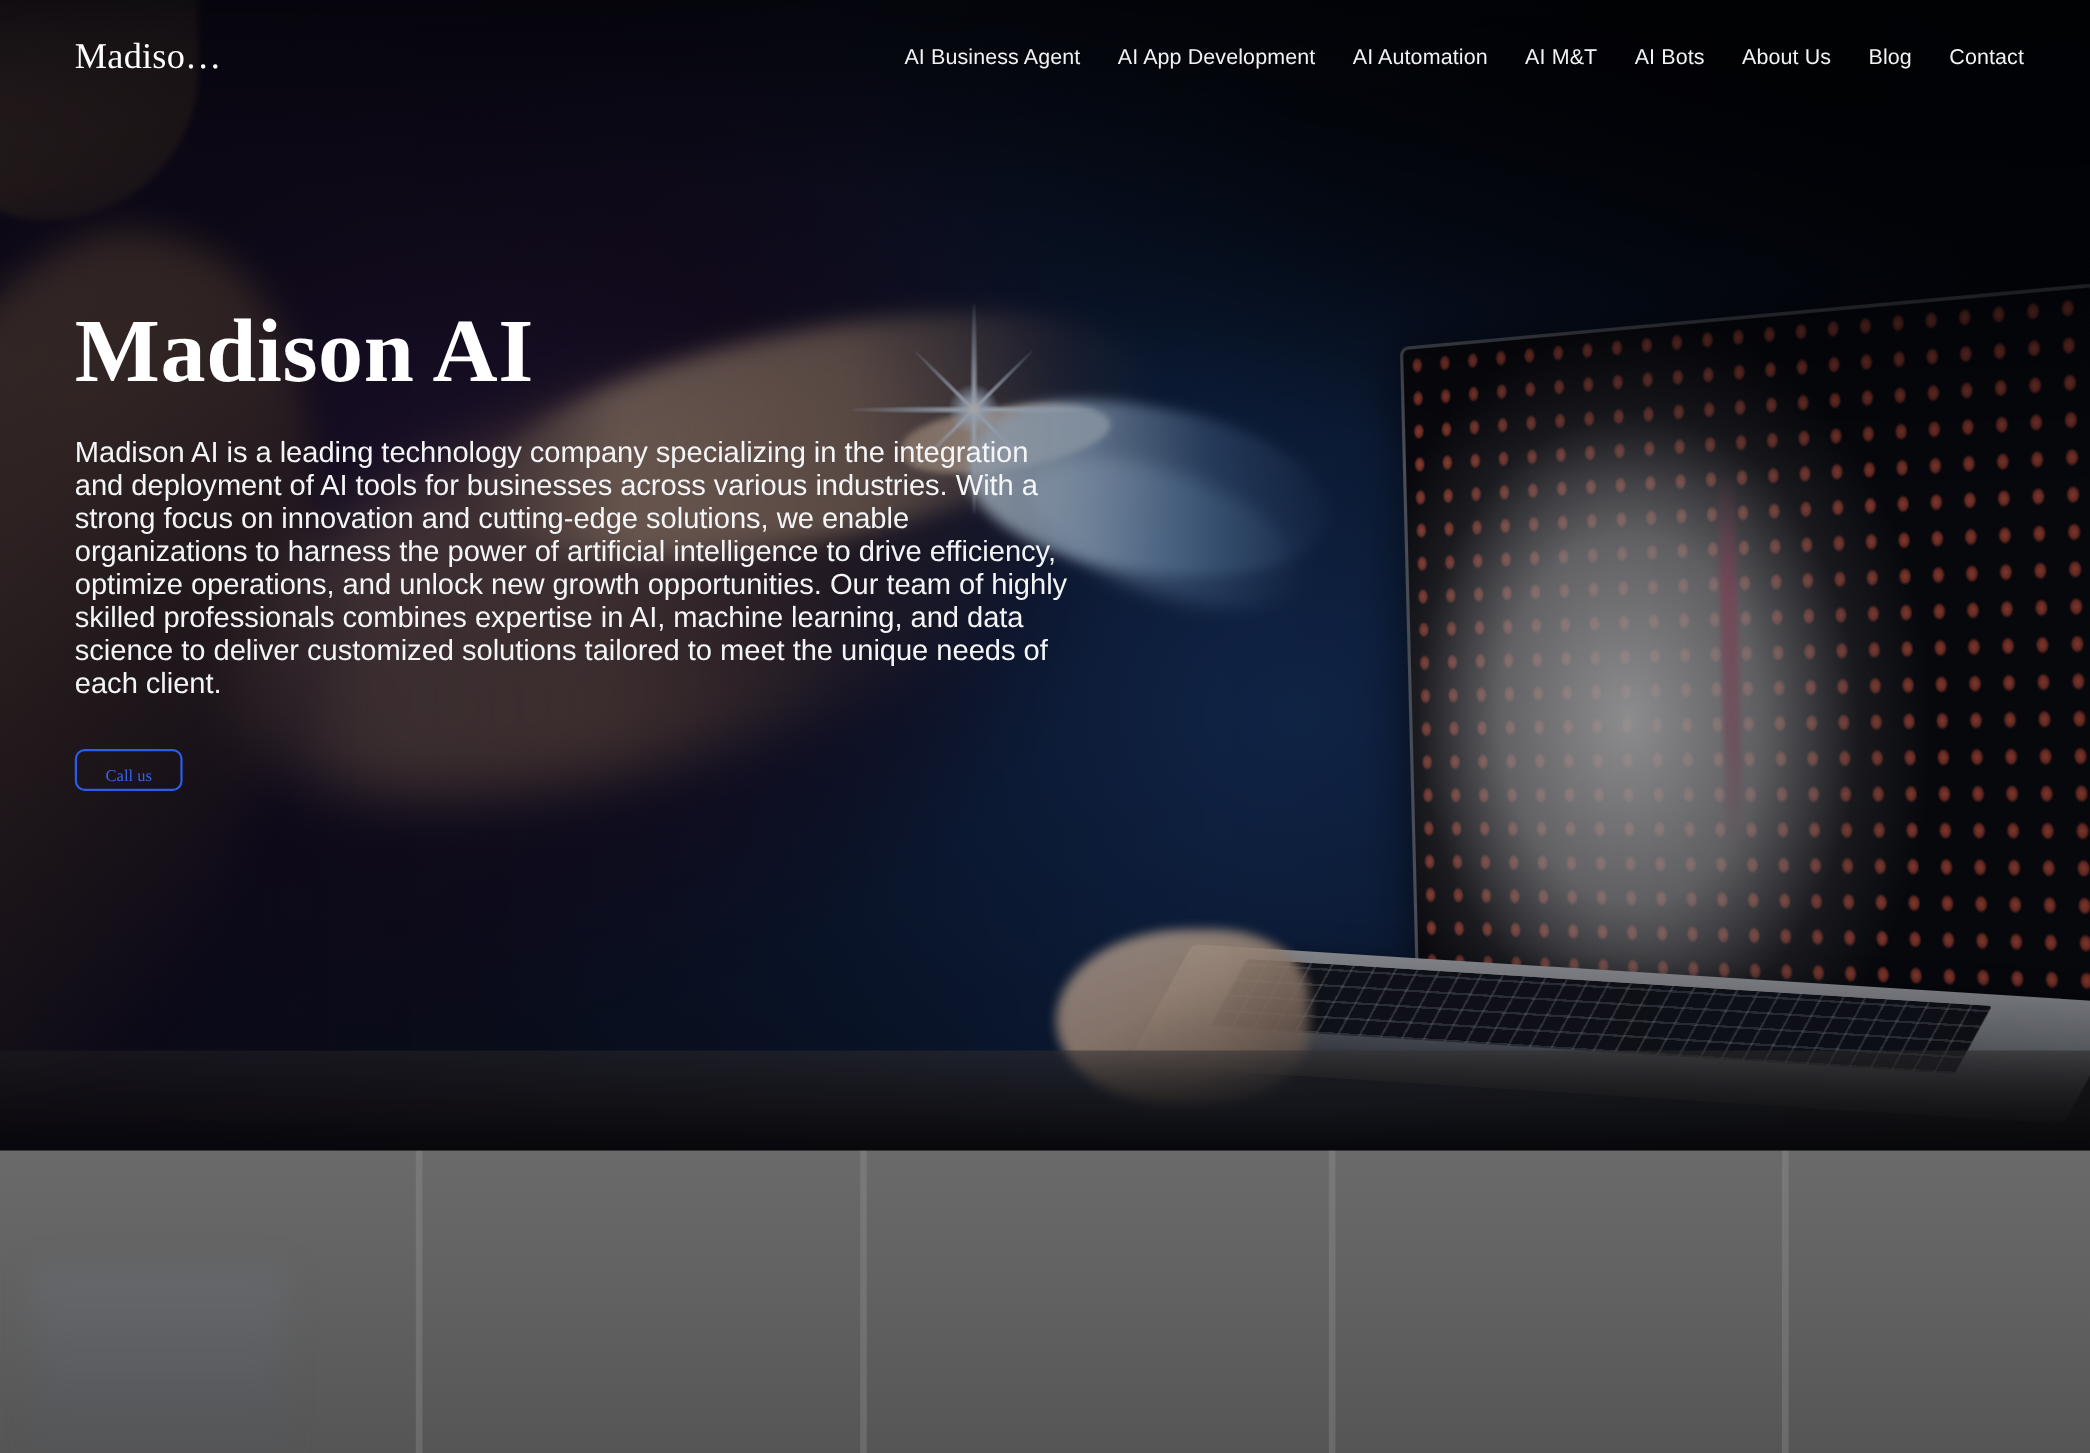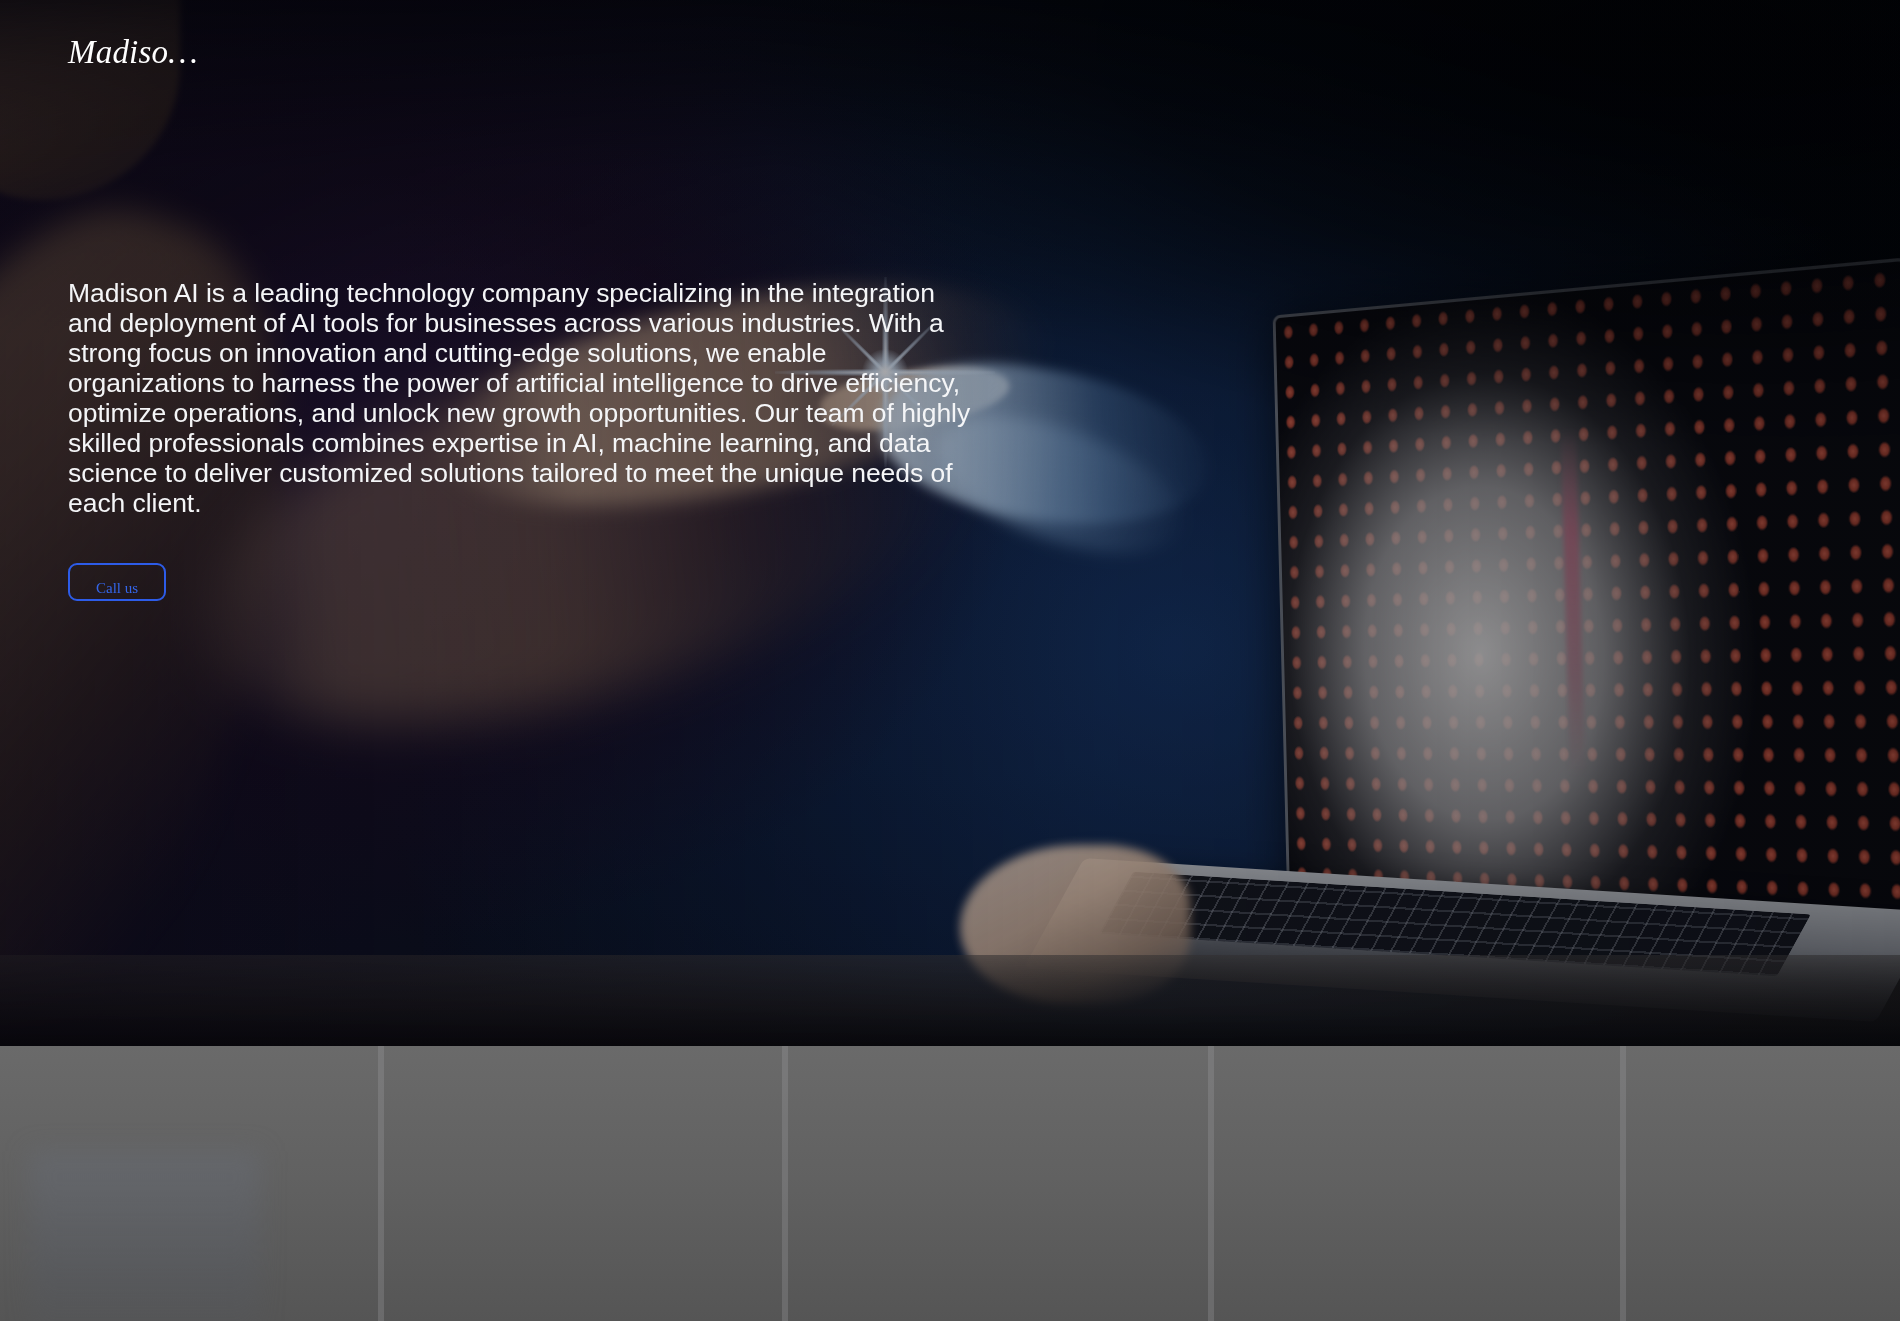--- a/index.html
+++ b/index.html
@@ -211,21 +211,20 @@
   }
 
   
   .header {
     position:absolute;
     top:0; left:0;
     width:1900px; height:105px;
     display:flex;
     align-items:center;
     z-index:20;
-    font-style:italic;
   }
   .logo {
     position:absolute;
     left:68px;
     font-family:"Liberation Serif", serif;
     font-size:33px;
     color:#ffffff;
     letter-spacing:0.2px;
     white-space:nowrap;
   }
@@ -344,23 +343,34 @@
       <div class="laptop-keys"></div>
       <div class="laptop-hand"></div>
       <div class="desk"></div>
 
       <div class="bg-vignette"></div>
       <div class="hero-scrim"></div>
     </div>
 
     <header class="header">
       <div class="logo">Madiso…</div>
+      <nav class="nav">
+        <a class="nav-item">AI Business Agent</a>
+        <a class="nav-item">AI App Development</a>
+        <a class="nav-item">AI Automation</a>
+        <a class="nav-item">AI M&amp;T</a>
+        <a class="nav-item">AI Bots</a>
+        <a class="nav-item">About Us</a>
+        <a class="nav-item">Blog</a>
+        <a class="nav-item">Contact</a>
+      </nav>
     </header>
 
     <div class="hero-content">
+      <h1 class="hero-title">Madison AI</h1>
       <p class="hero-para">Madison AI is a leading technology company specializing in the integration and deployment of AI tools for businesses across various industries. With a strong focus on innovation and cutting-edge solutions, we enable organizations to harness the power of artificial intelligence to drive efficiency, optimize operations, and unlock new growth opportunities. Our team of highly skilled professionals combines expertise in AI, machine learning, and data science to deliver customized solutions tailored to meet the unique needs of each client.</p>
       <button class="cta">Call us</button>
     </div>
   </section>
 
   <section class="callcenter">
     <div class="cc-bg">
       <div class="cc-room"></div>
       <div class="cc-mull2" style="left:378px;"></div>
       <div class="cc-mull2" style="left:782px;"></div>

